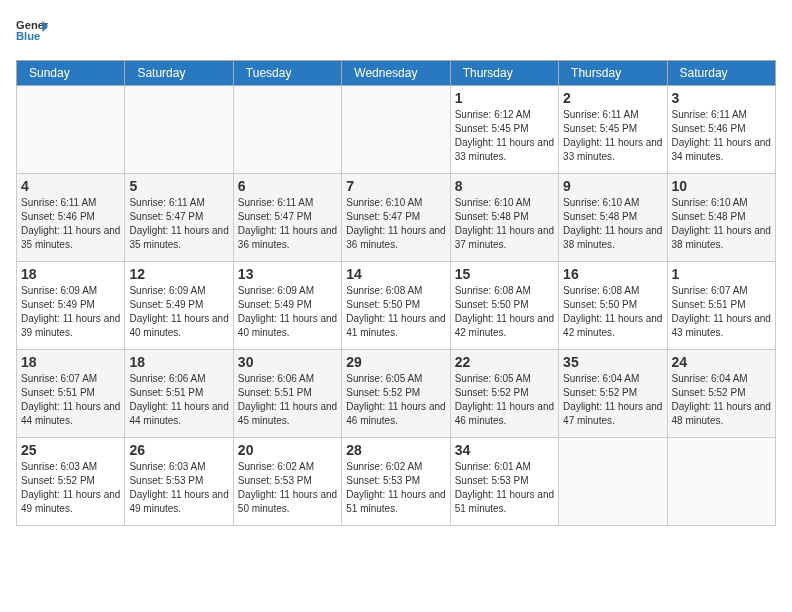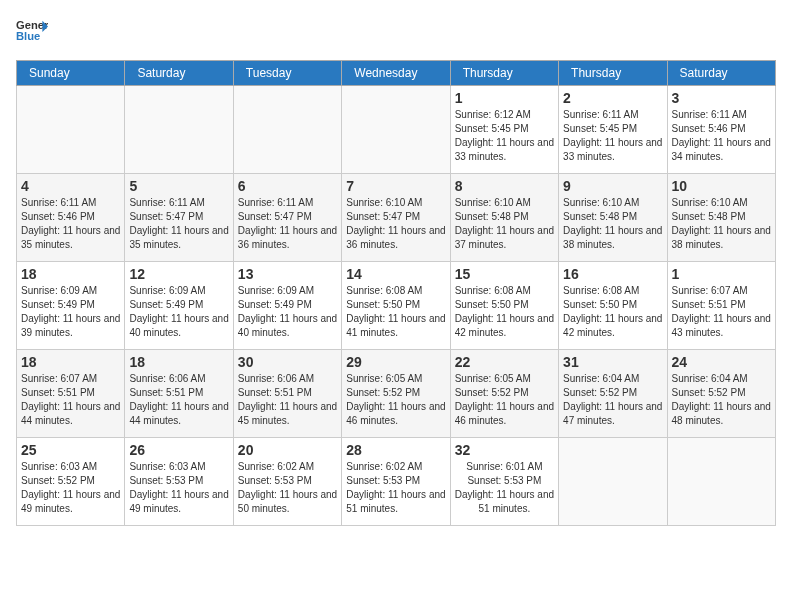--- a/index.html
+++ b/index.html
@@ -246,21 +246,21 @@
 Sunset: 5:52 PM
 Daylight: 11 hours and 46 minutes.</div>
         </td>
         <td>
           <div class="day-num">22</div>
           <div class="day-info" style="white-space: pre-line;">Sunrise: 6:05 AM
 Sunset: 5:52 PM
 Daylight: 11 hours and 46 minutes.</div>
         </td>
         <td>
-          <div class="day-num">31</div>
+          <div class="day-num">35</div>
           <div class="day-info" style="white-space: pre-line;">Sunrise: 6:04 AM
 Sunset: 5:52 PM
 Daylight: 11 hours and 47 minutes.</div>
         </td>
         <td>
           <div class="day-num">24</div>
           <div class="day-info" style="white-space: pre-line;">Sunrise: 6:04 AM
 Sunset: 5:52 PM
 Daylight: 11 hours and 48 minutes.</div>
         </td>
@@ -284,22 +284,22 @@
 Sunset: 5:53 PM
 Daylight: 11 hours and 50 minutes.</div>
         </td>
         <td>
           <div class="day-num">28</div>
           <div class="day-info" style="white-space: pre-line;">Sunrise: 6:02 AM
 Sunset: 5:53 PM
 Daylight: 11 hours and 51 minutes.</div>
         </td>
         <td>
-          <div class="day-num">32</div>
-          <div class="day-info" style="white-space: pre-line; text-align: center;">Sunrise: 6:01 AM
+          <div class="day-num">34</div>
+          <div class="day-info" style="white-space: pre-line;">Sunrise: 6:01 AM
 Sunset: 5:53 PM
 Daylight: 11 hours and 51 minutes.</div>
         </td>
         <td class="empty-cell"></td>
         <td class="empty-cell"></td>
       </tr>
     </tbody>
 </table>
 
 </body></html>

